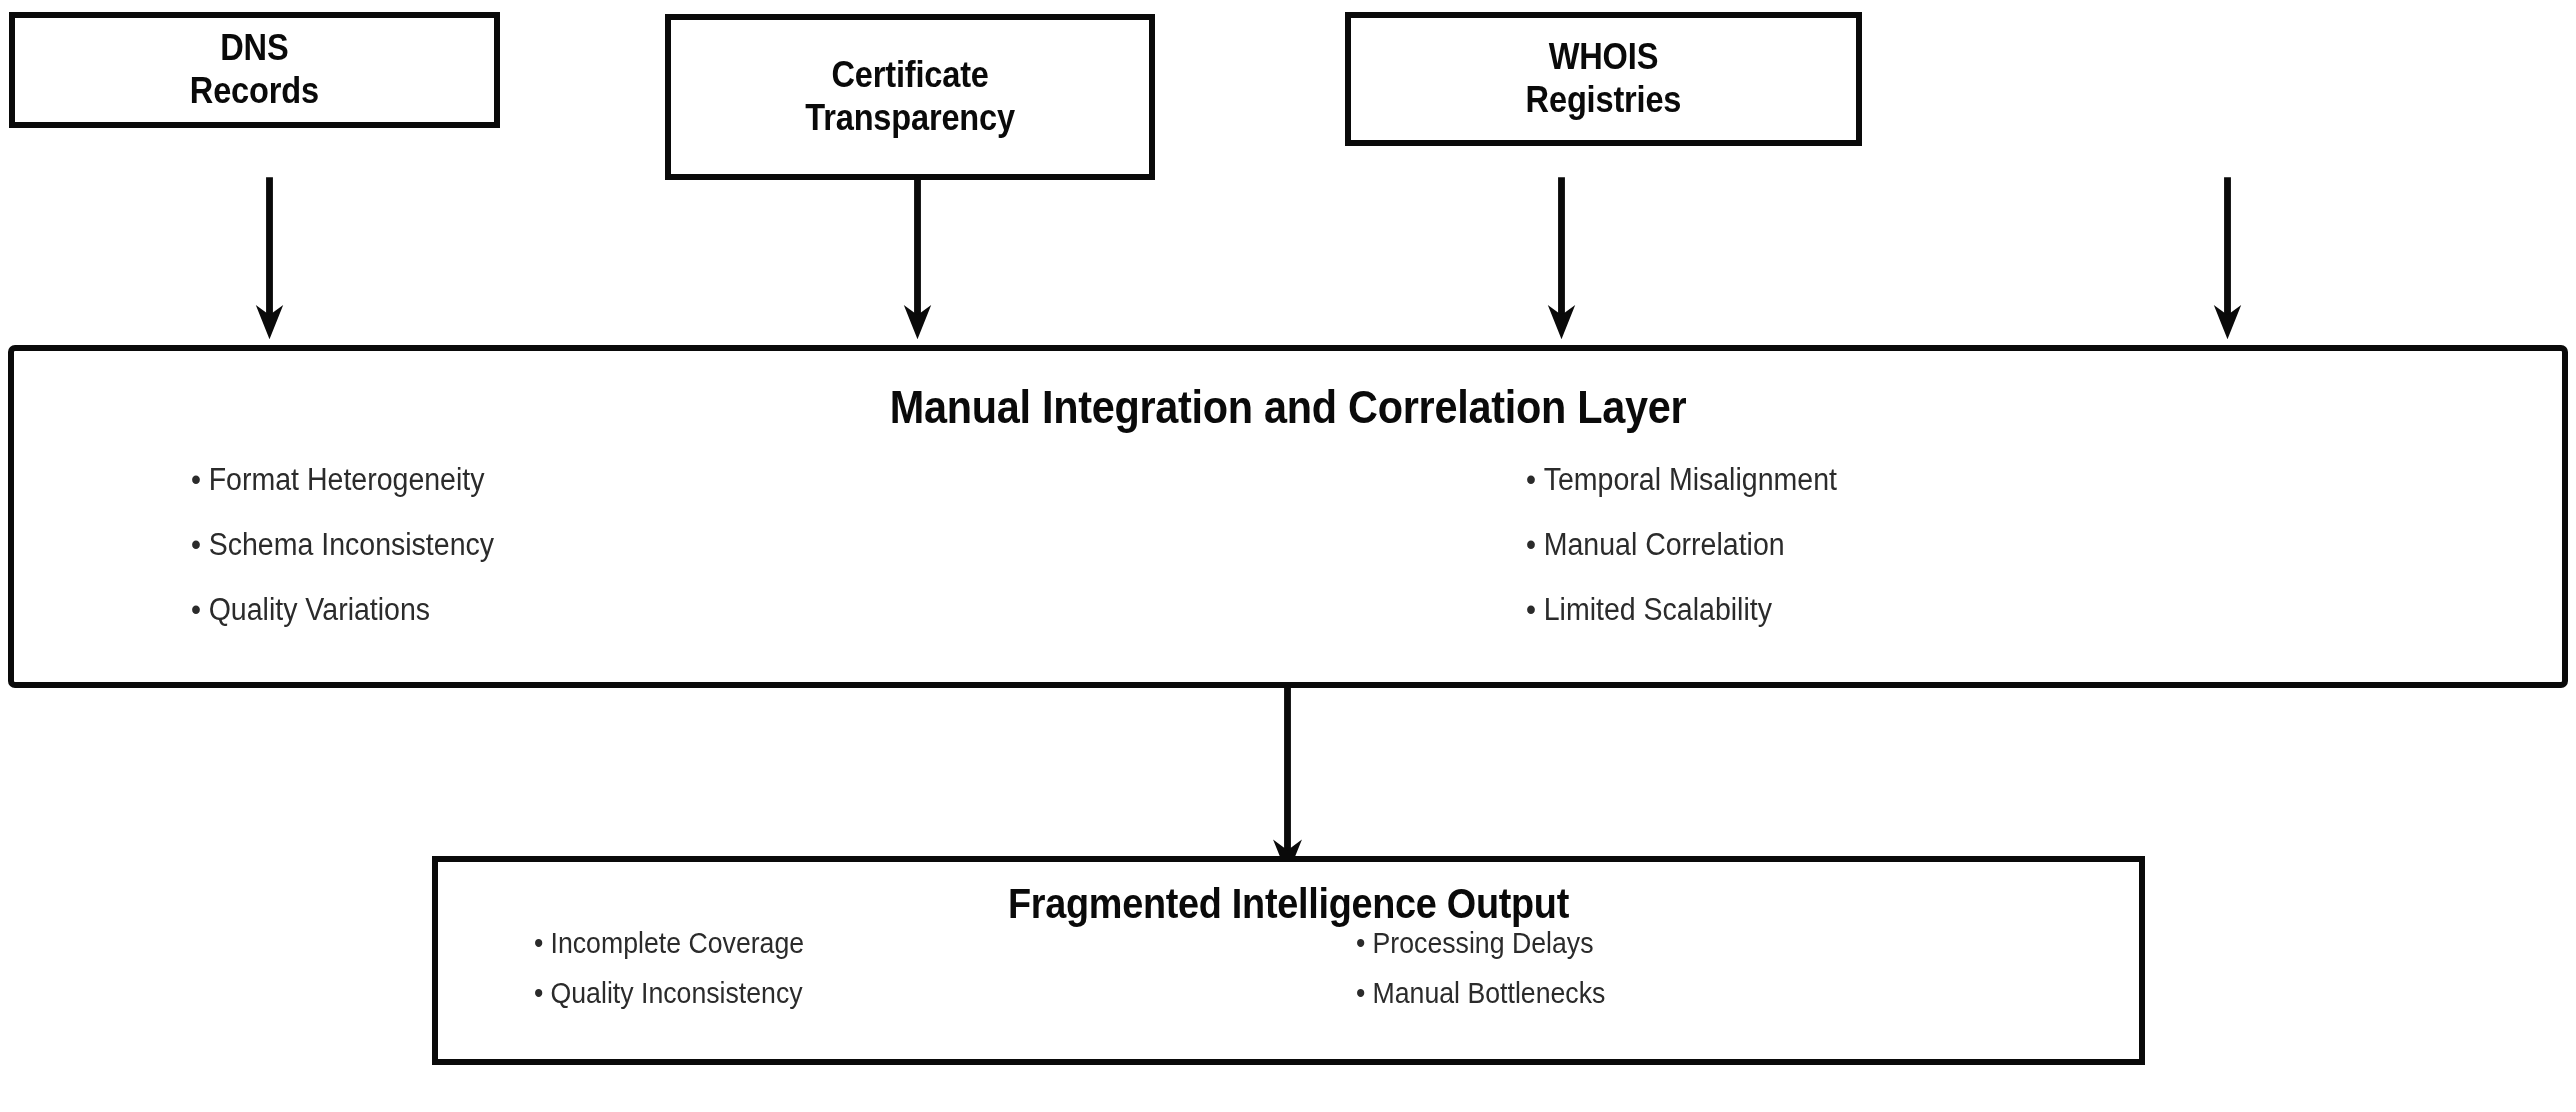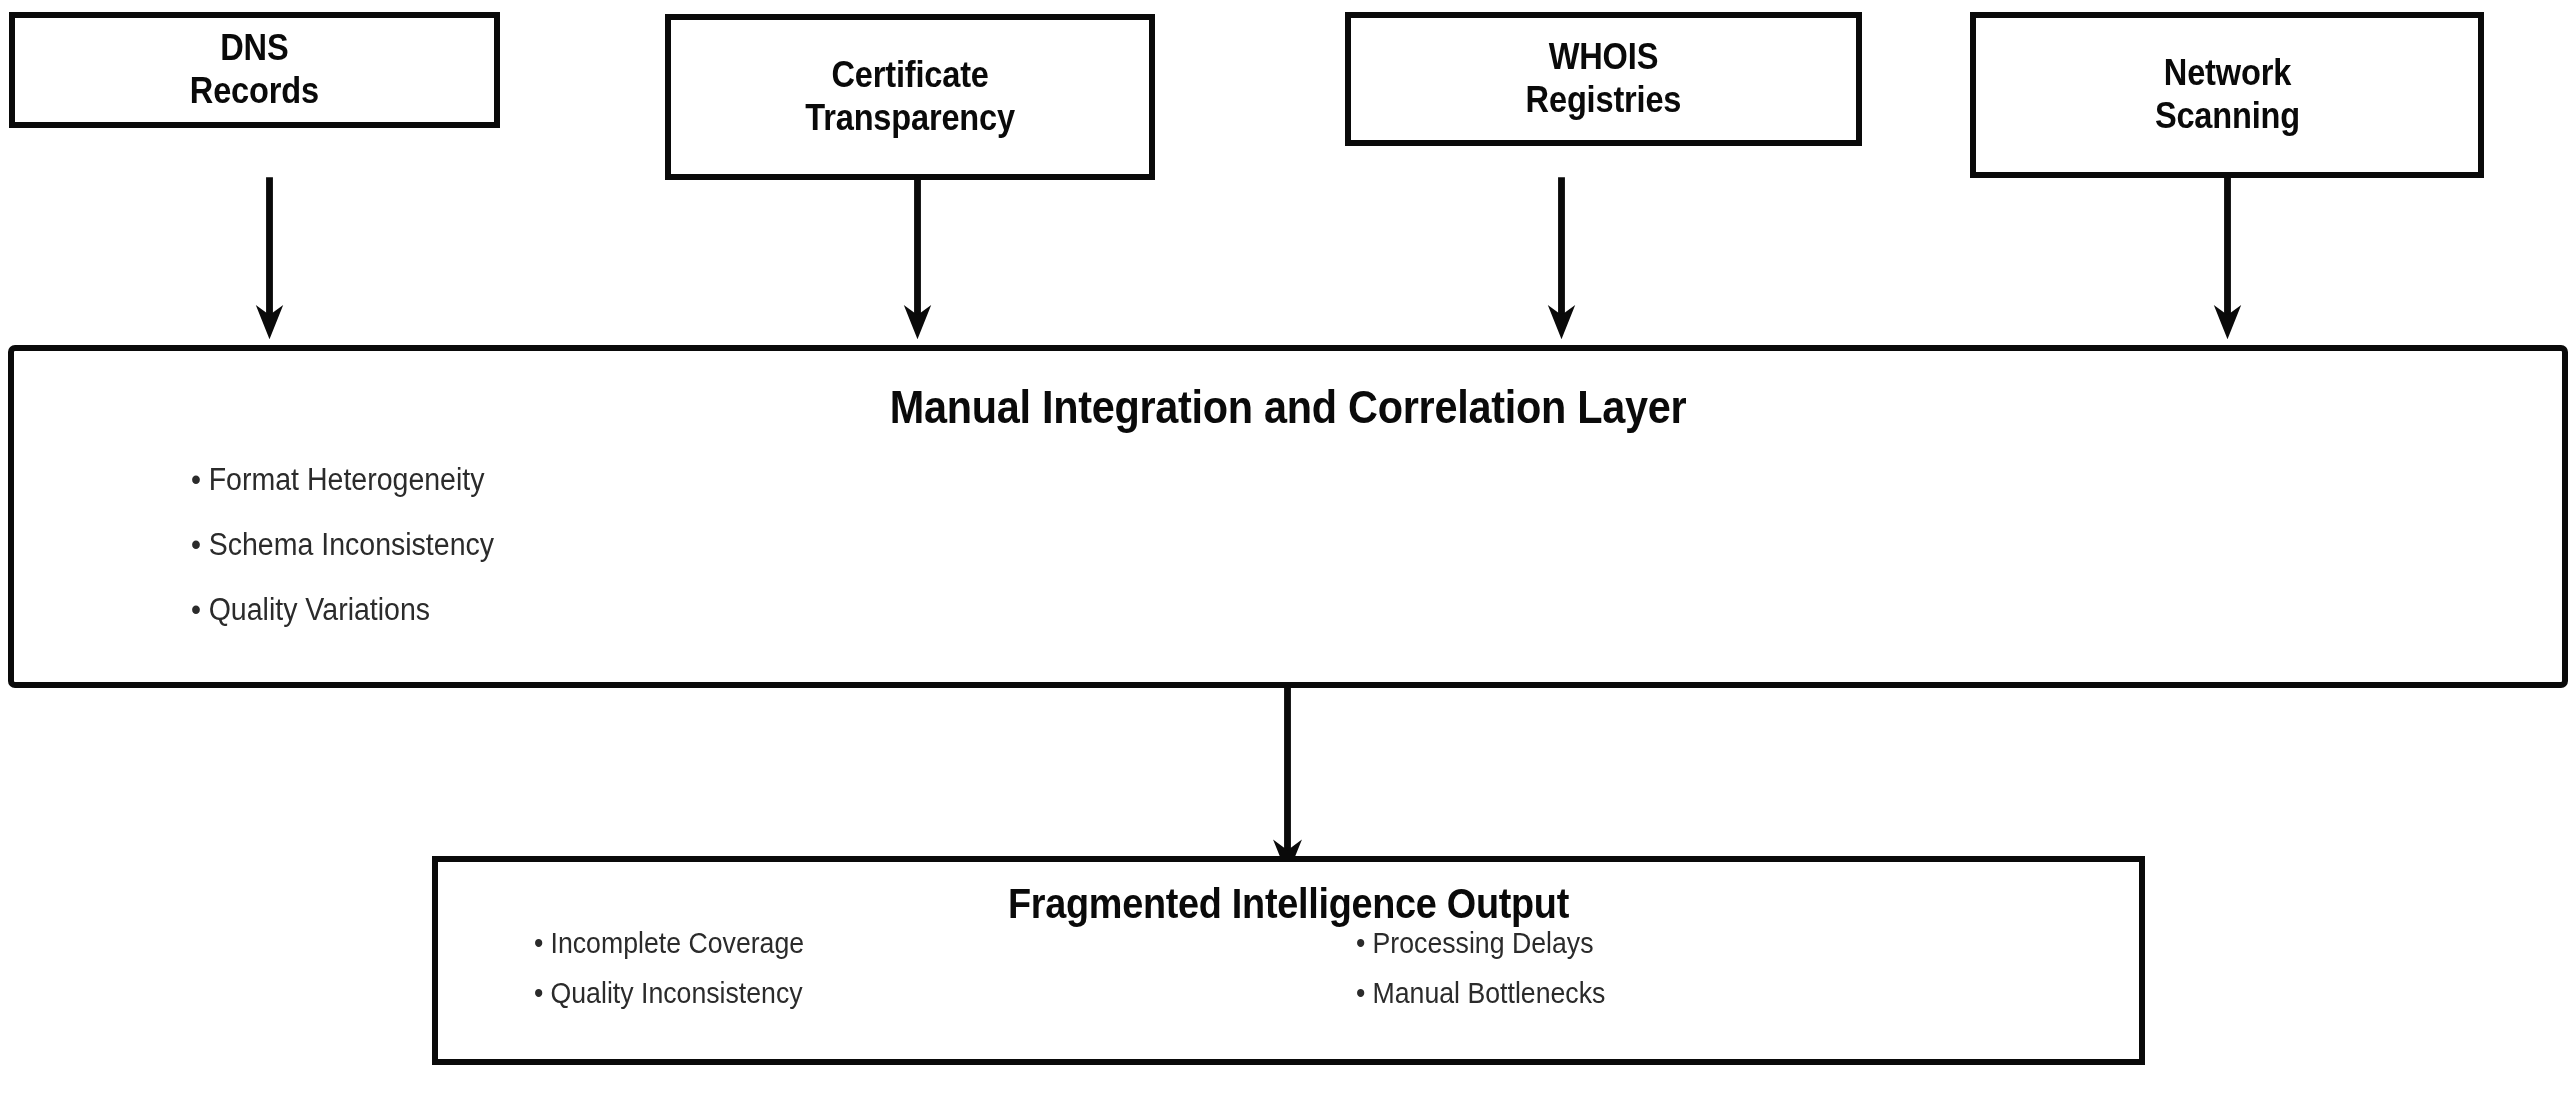--- a/index.html
+++ b/index.html
@@ -133,24 +133,20 @@
   <div class="node src-box" style="left:665px; top:14px; width:490px; height:166px;">
     <div class="src-label">Certificate
 Transparency</div>
   </div>
 
   <div class="node src-box" style="left:1312px; top:12.2px; width:517px; height:134px;margin-left:33px;">
     <div class="src-label">WHOIS
 Registries</div>
   </div>
 
-  <div class="node src-box" style="left:1970px; top:12.2px; width:514px; height:166px;">
-    <div class="src-label">Network
-Scanning</div>
-  </div>
 
   <div class="arrow" style="left:252px; top:177px;">
     <svg width="35" height="164" viewBox="0 0 46 215">
       <line x1="23" y1="0" x2="23" y2="186" stroke="#0a0a0a" stroke-width="9"></line>
       <path d="M23 213 L5 168 L23 181 L41 168 Z" fill="#0a0a0a"></path>
     </svg>
   </div>
 
   <div class="arrow" style="left:900px; top:177px;">
     <svg width="35" height="164" viewBox="0 0 46 215">
@@ -176,20 +172,25 @@
   <div class="node" style="left:7.6px; top:345px; width:2560px; height:343px;border-radius:7px;">
 
     <div id="mid-title" class="panel-title">Manual Integration and Correlation Layer</div>
 
     <div id="mid-bullets" class="bullet-cols">
       <div class="bullet-col col-left">
         <div class="bullet-item"><span class="dot">•</span><span>Format Heterogeneity</span></div>
         <div class="bullet-item"><span class="dot">•</span><span>Schema Inconsistency</span></div>
         <div class="bullet-item"><span class="dot">•</span><span>Quality Variations</span></div>
       </div>
+      <div class="bullet-col col-right">
+        <div class="bullet-item"><span class="dot">•</span><span>Temporal Misalignment</span></div>
+        <div class="bullet-item"><span class="dot">•</span><span>Manual Correlation</span></div>
+        <div class="bullet-item"><span class="dot">•</span><span>Limited Scalability</span></div>
+      </div>
     </div>
   </div>
 
   <div class="arrow" style="left:1270px; top:685px;">
     <svg width="35" height="192" viewBox="0 0 46 252">
       <line x1="23" y1="0" x2="23" y2="222" stroke="#0a0a0a" stroke-width="9"></line>
       <path d="M23 250 L4 203 L23 217 L42 203 Z" fill="#0a0a0a"></path>
     </svg>
   </div>
 

